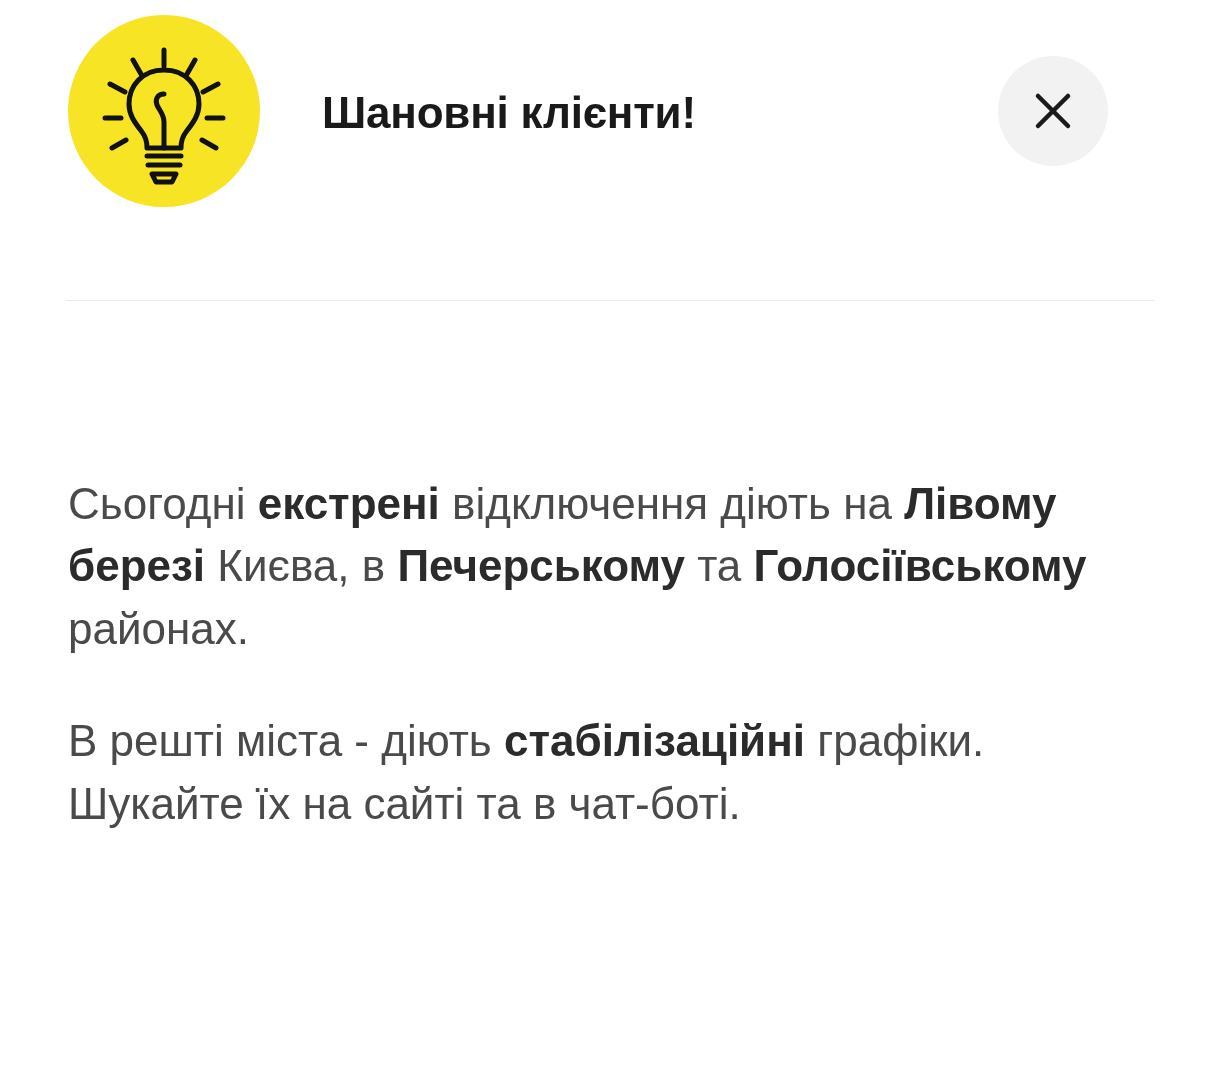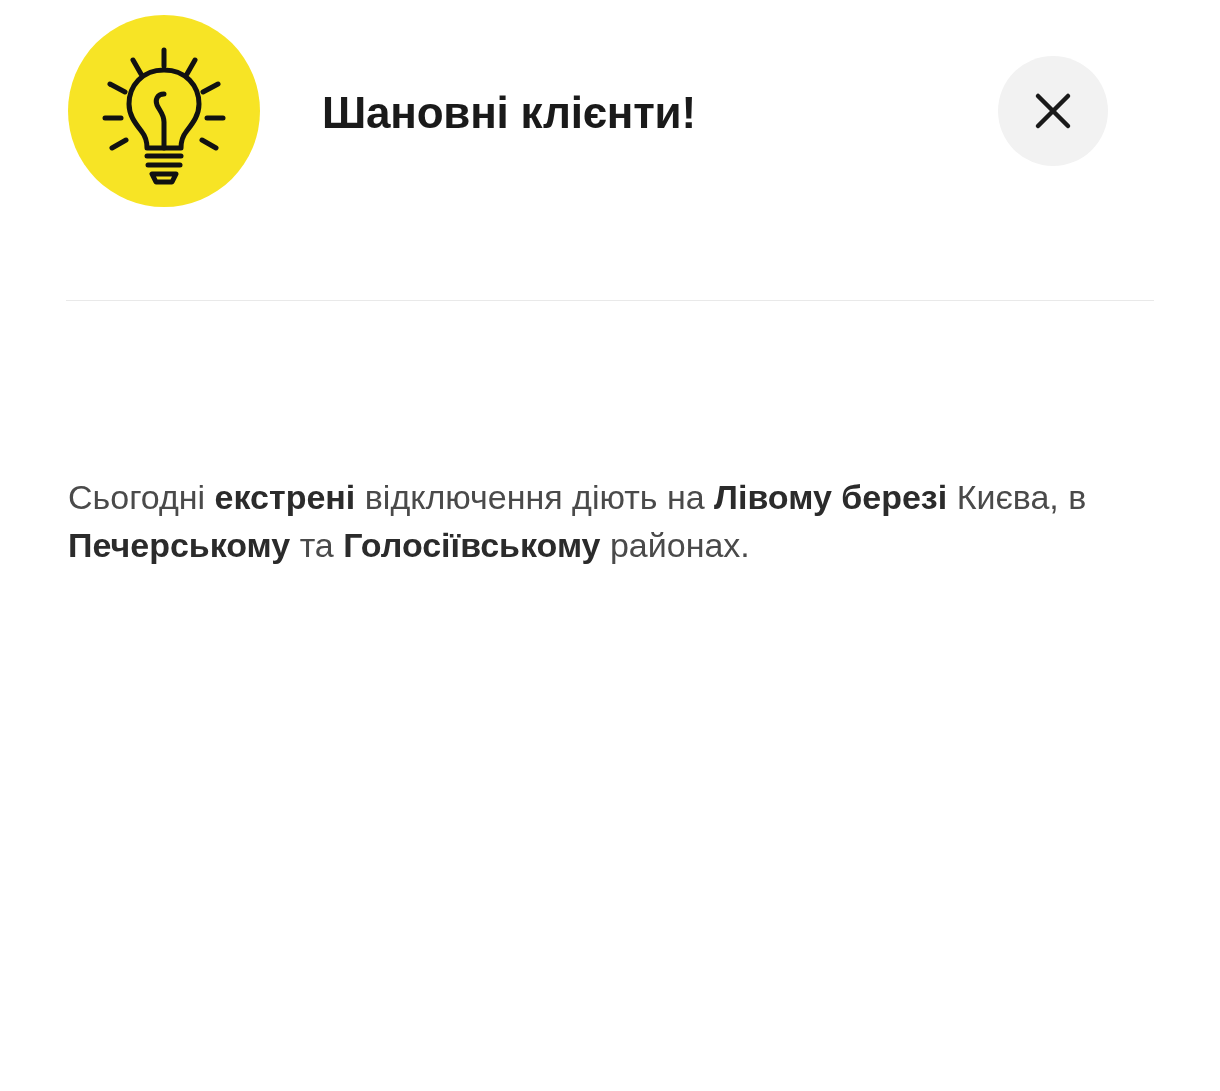--- a/index.html
+++ b/index.html
@@ -80,21 +80,21 @@
   
   .divider {
     height: 1px;
     background: #e9e9e9;
     margin: 100px 66px 0 66px;
   }
 
   
   .body-text {
     padding: 172px 54px 0 68px;
-    font-size: 34px;
+    font-size: 44px;
     line-height: 1.42;
     color: #4a4a4a;
     font-weight: 400;
   }
 
   .body-text p {
     margin: 0;
   }
 
   .body-text p.para-gap {
@@ -149,15 +149,16 @@
           </g>
         </svg>
       </span>
     </button>
   </div>
 
   <div class="divider"></div>
 
   <div class="body-text" id="body-text">
       <p><span>Сьогодні </span><b>екстрені</b><span> відключення діють на </span><b>Лівому березі</b><span> Києва, в </span><b>Печерському</b><span> та </span><b>Голосіївському</b><span> районах.</span></p>
+      <p class="para-gap"><span>В решті міста - діють </span><b>стабілізаційні</b><span> графіки. Шукайте їх на сайті та в чат-боті.</span></p>
     </div>
 
 </div>
 
 </body></html>

